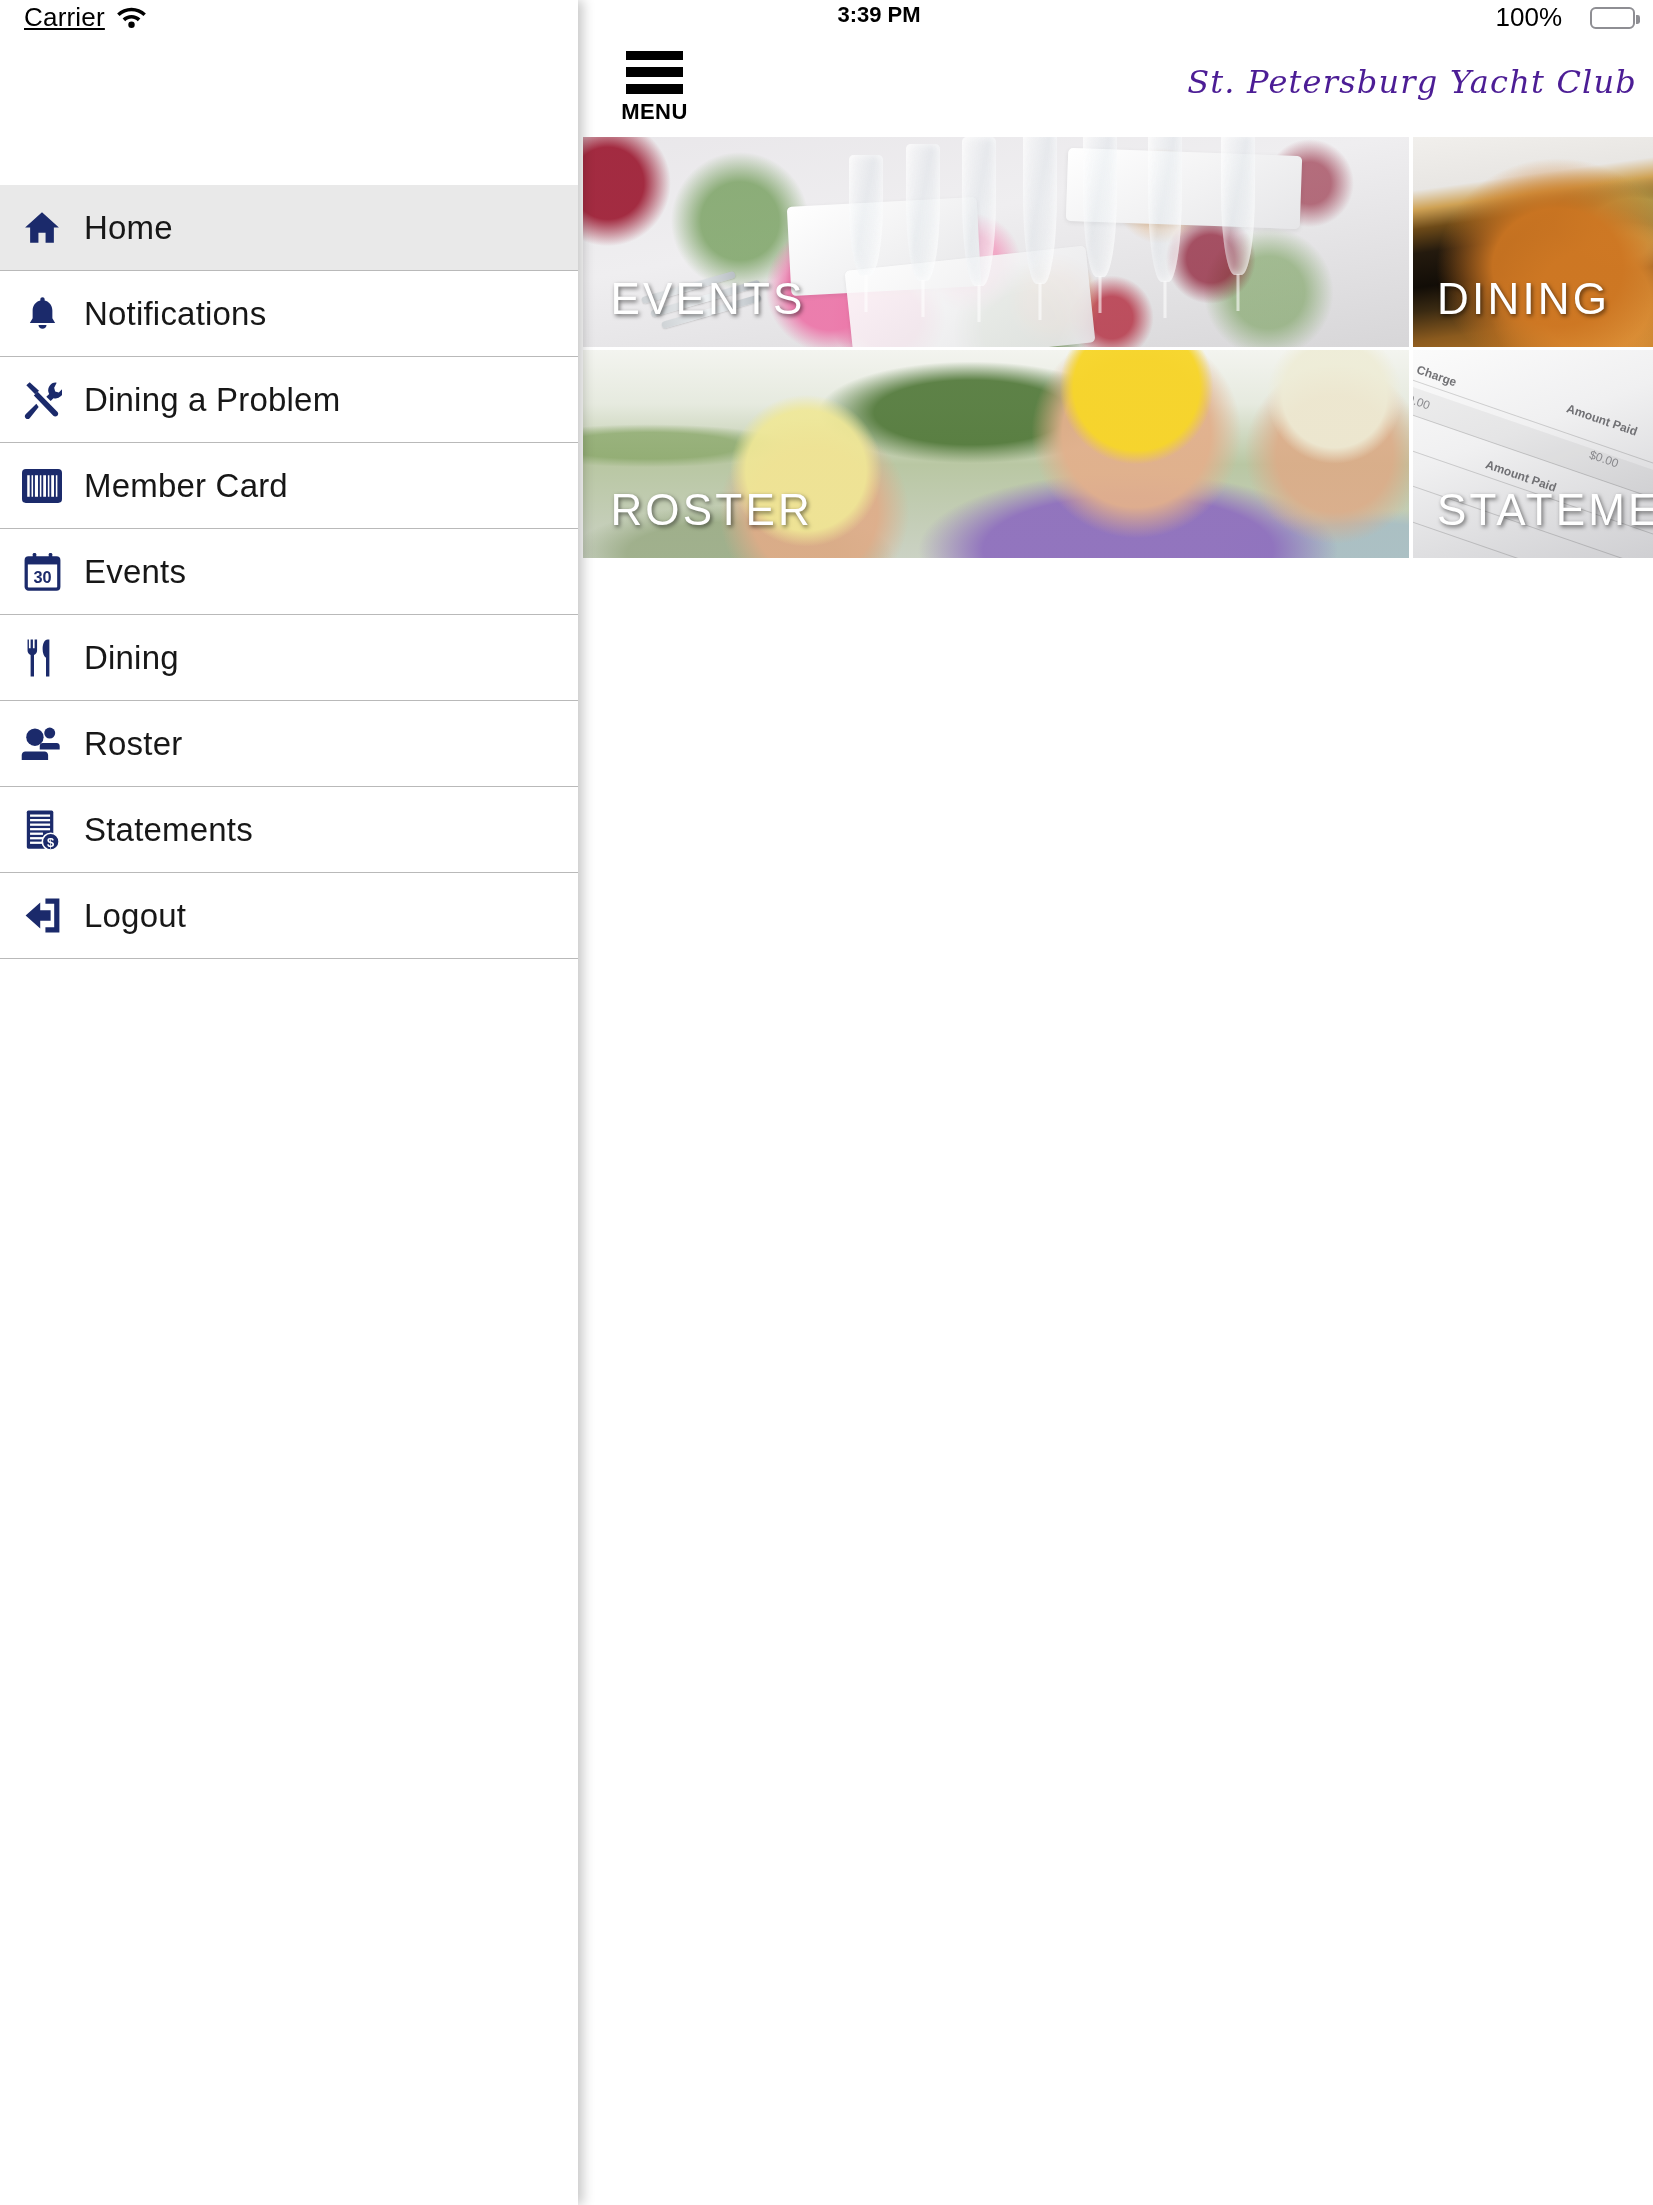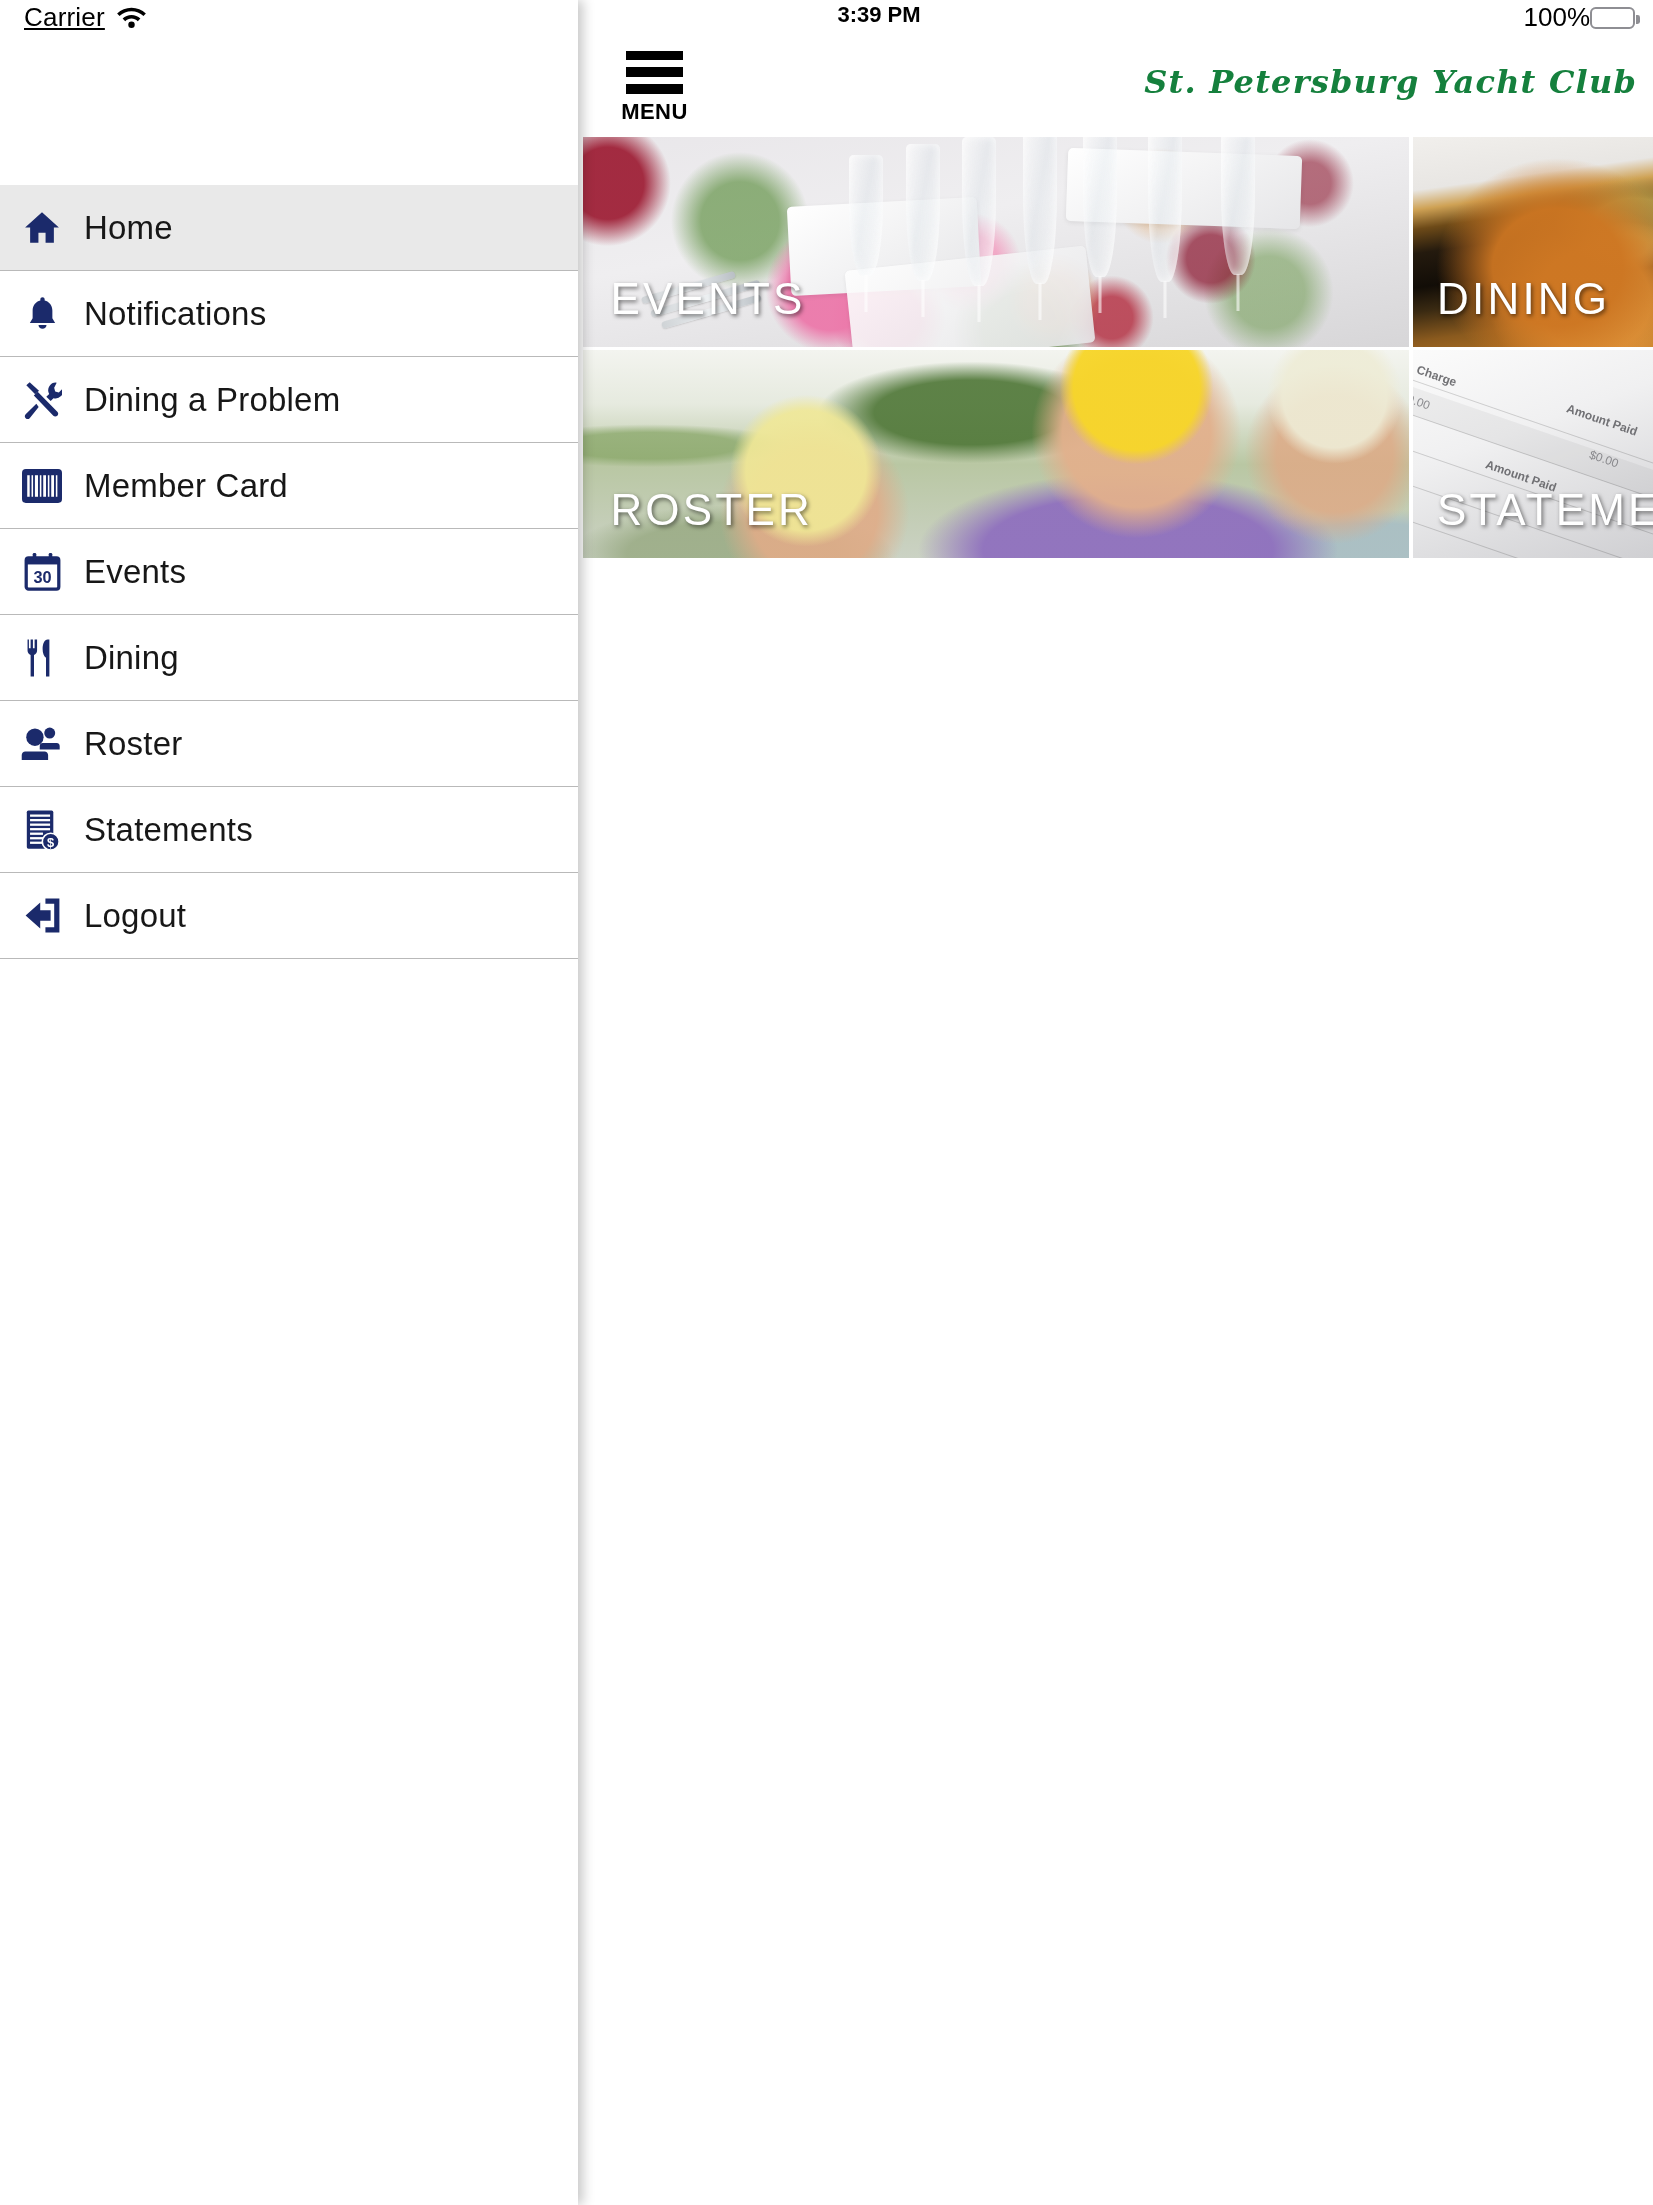--- a/index.html
+++ b/index.html
@@ -48,21 +48,21 @@
     color: #000;
     
     padding-left: 105px;
     box-sizing: border-box;
   }
   .status-right {
     position: absolute;
     right: 18px; top: 2.4px;
     display: flex;
     align-items: center;
-    gap: 0;
+    gap: 28px;
     margin-left: 48px;
   }
   .status-battery-pct {
     font-size: 26px;
     color: #000;
   }
   .battery {
     width: 45px; height: 22px;
     border: 2.4px solid #8e8e93;
     border-radius: 5.7px;
@@ -125,23 +125,23 @@
     letter-spacing: 0.4px;
     line-height: 1;
     margin-top: -0.8px;
   }
   .club-title {
     position: absolute;
     right: 16px;
     top: 19.4px;
     font-family: "DejaVu Serif", serif;
     font-size: 32px;
-    font-weight: bold;
+    font-weight: normal;
     font-style: italic;
-    color: #15803d;
+    color: #4c1d95;
     letter-spacing: 1.2px;
     white-space: nowrap;
   }
 
   
   .tile-grid {
     position: absolute;
     top: 137px;
     left: 0;
     width: 1070px;

